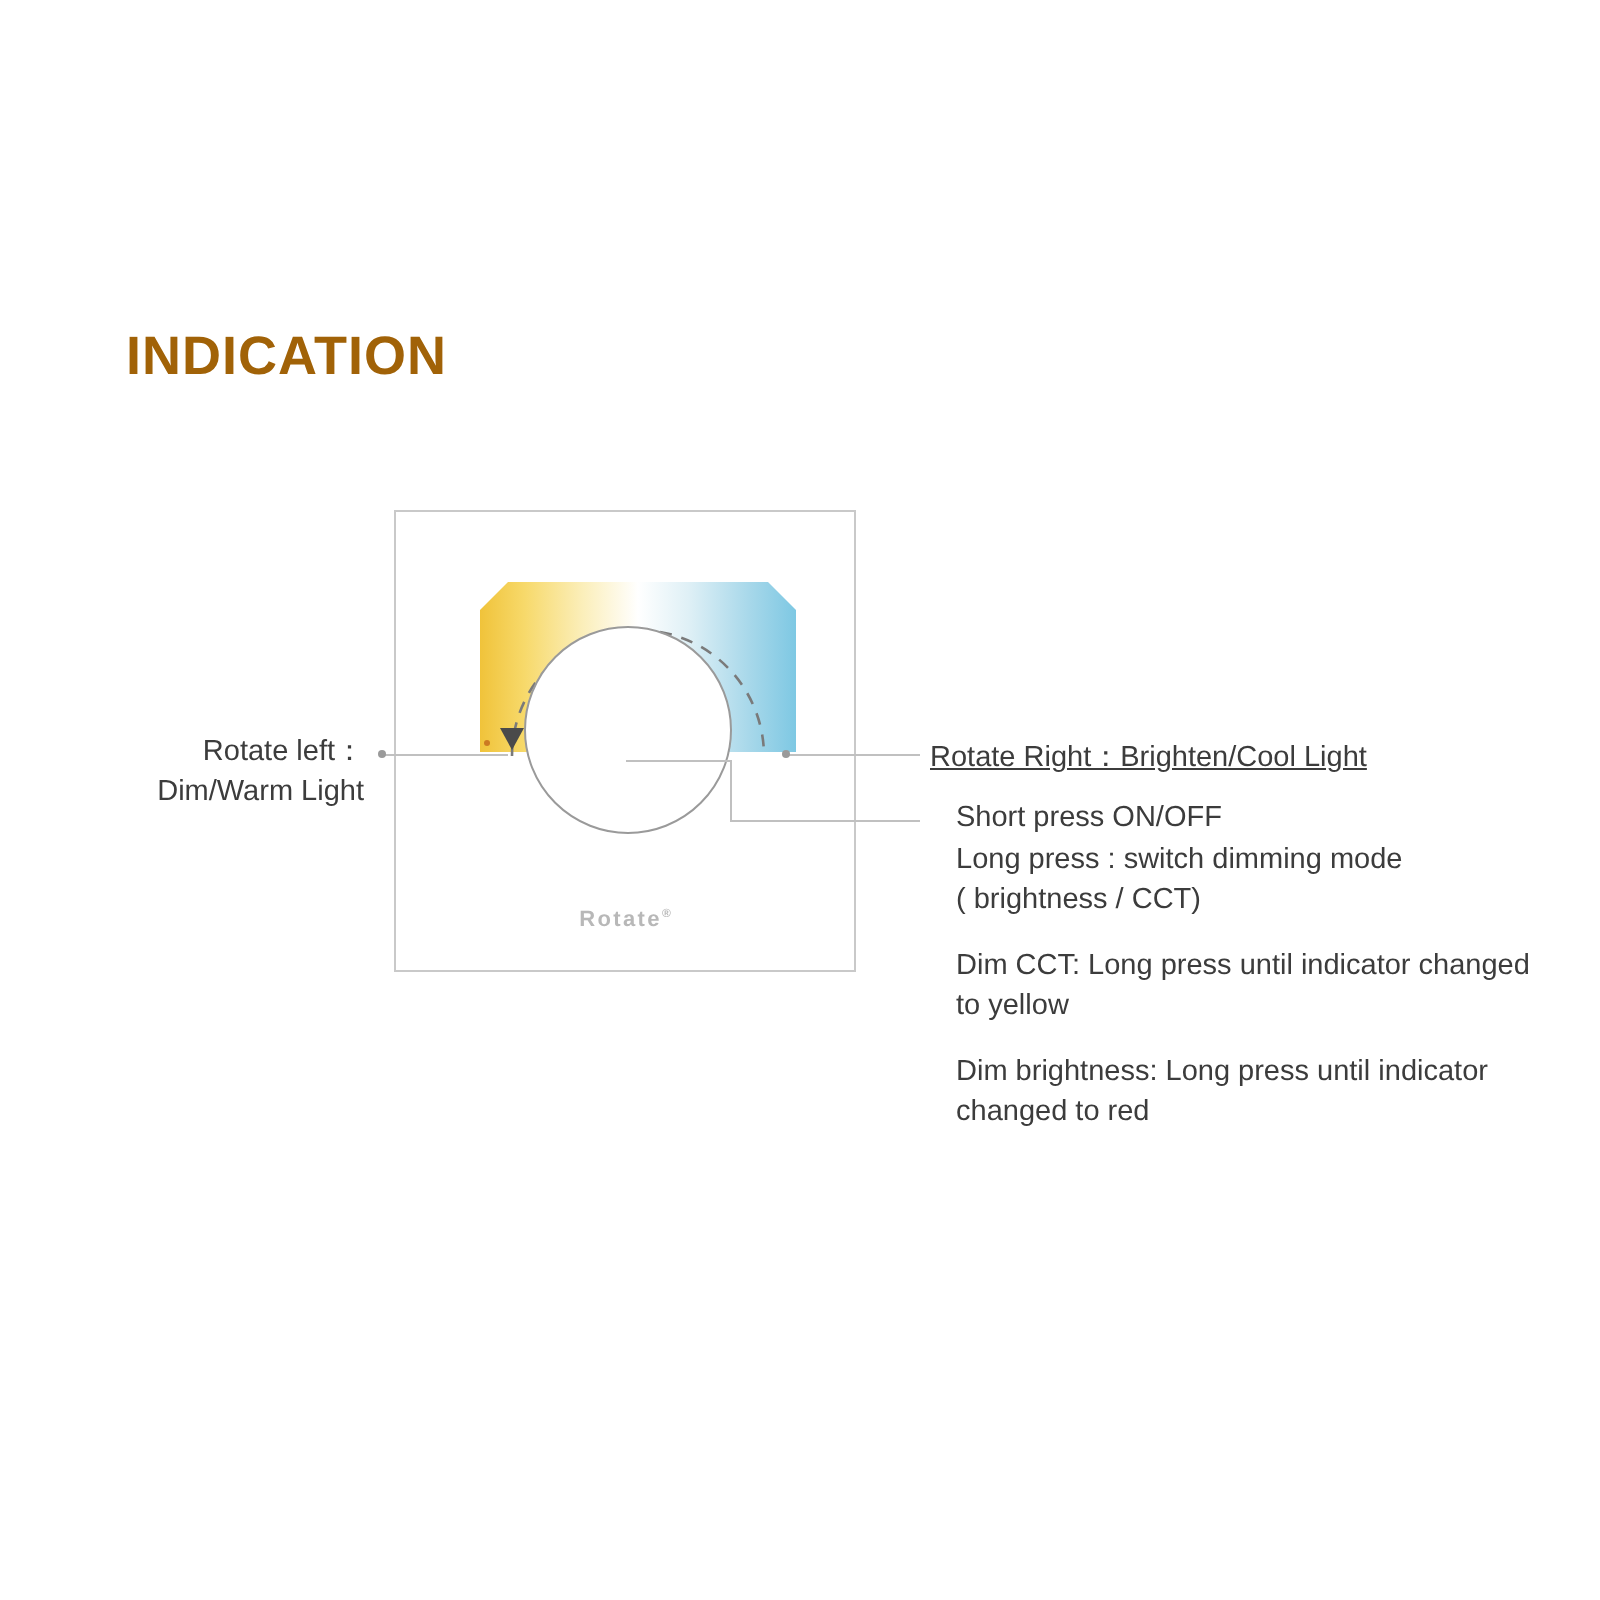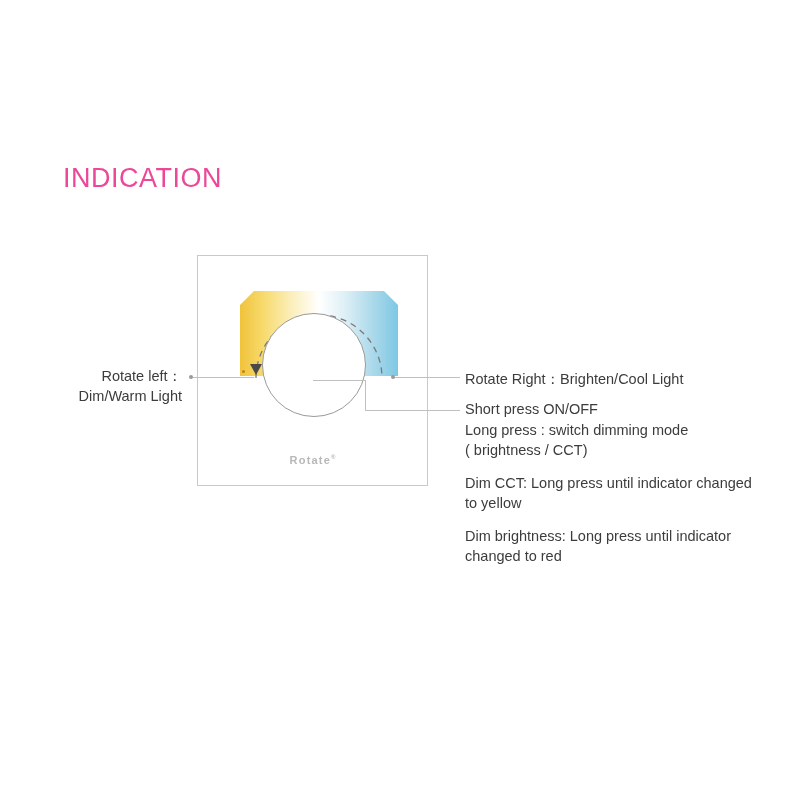--- a/index.html
+++ b/index.html
@@ -15,23 +15,23 @@
     color: #3c3c3c;
     overflow: hidden;
   }
 
   
   #heading {
     position: absolute;
     left: 63px;
     top: 163px;
     font-size: 27px;
-    font-weight: normal;
+    font-weight: bold;
     letter-spacing: 0.5px;
-    color: #ec4899;
+    color: #a16207;
     white-space: nowrap;
   }
 
   
   #device {
     position: absolute;
     left: 197px;
     top: 255px;
     width: 231px;
     height: 231px;
@@ -150,31 +150,32 @@
 
   
   #label-right-top {
     position: absolute;
     left: 465px;
     top: 369px;
     font-size: 14.5px;
     line-height: 20px;
     color: #3c3c3c;
     white-space: nowrap;
+    text-decoration: underline;
   }
   #label-right-block {
     position: absolute;
     left: 465px;
     top: 399px;
     width: 300px;
     font-size: 14.5px;
     line-height: 20.5px;
     color: #3c3c3c;
   }
-  .para { margin: 0 0 12px 0; }
+  .para { margin: 0 0 12px 13px; }
   .para:last-child { margin-bottom: 0; }
 </style>
 </head>
 <body>
 
 <div id="heading">INDICATION</div>
 
 <div id="device">
 
   <div id="band"></div>

